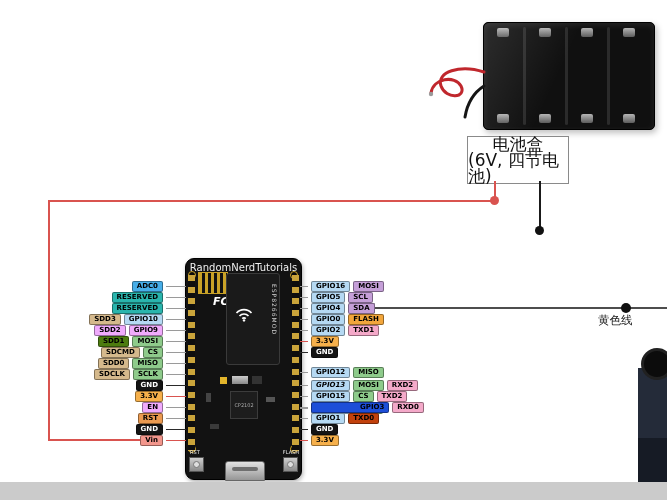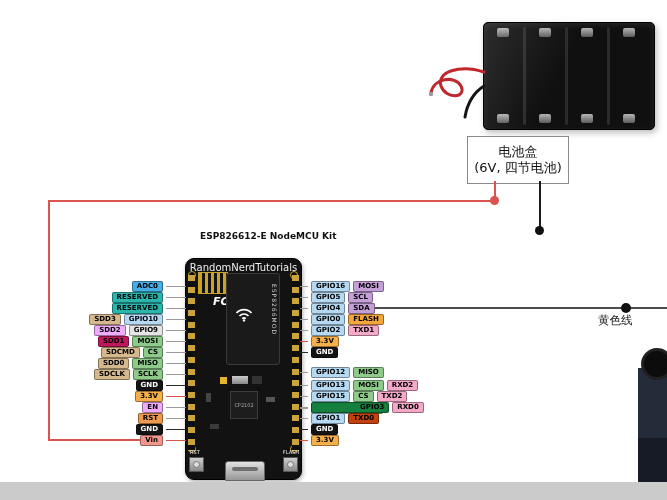--- a/index.html
+++ b/index.html
@@ -19,21 +19,21 @@
   
   .bat-holder{position:absolute;left:483px;top:22px;width:170px;height:106px;background:#101010;
               border:1px solid #000;border-radius:5px;box-shadow:inset 0 2px 6px rgba(255,255,255,.09), 2px 3px 6px rgba(0,0,0,.25);}
   .bat-div{position:absolute;top:4px;bottom:4px;width:3px;background:#2b2b2b;border-radius:2px;}
   .bat-contact{position:absolute;width:12px;height:9px;background:linear-gradient(#b5b5b5,#5c5c5c);border-radius:2px;}
   .bat-gloss{position:absolute;inset:0;background:linear-gradient(115deg,rgba(255,255,255,.12),rgba(255,255,255,0) 45%);border-radius:5px;}
 
   
   .bat-label{position:absolute;left:467px;top:136px;width:100px;height:46px;border:1px solid #8a8a8a;
              background:#fff;display:flex;flex-direction:column;align-items:center;justify-content:center;
-             font-size:13px;color:#111;line-height:16px;}
+             font-size:17px;color:#111;line-height:16px;}
 
   
   .board-title{position:absolute;left:200px;top:231px;font-size:9px;font-weight:bold;color:#111;}
   .board{position:absolute;left:185px;top:258px;width:115px;height:220px;background:#121212;
          border:1px solid #000;border-radius:9px;box-shadow:1px 2px 4px rgba(0,0,0,.3);}
   .brand{position:absolute;top:3px;left:0;width:100%;text-align:center;font-size:10px;color:#f0f0f0;}
   .hole{position:absolute;width:6px;height:6px;border:1.5px solid #c9a227;border-radius:50%;background:#0a0a0a;}
   .pinstrip{position:absolute;top:16px;height:176px;width:7px;
             background:repeating-linear-gradient(to bottom,#caa43a 0 6px,#0e0e0e 6px 11.7px);}
   .antenna{position:absolute;left:12px;top:13px;width:28px;height:20px;border:1px solid #c9a227;
@@ -110,21 +110,20 @@
   <div class="dot black" style="left:535px;top:226px;width:9px;height:9px"></div>
   <div class="wire red" style="left:48px;top:200px;width:448px;height:2px"></div>
   <div class="dot red" style="left:490px;top:196px;width:9px;height:9px"></div>
   <div class="wire red" style="left:48px;top:200px;width:2px;height:241px"></div>
   <div class="wire red" style="left:48px;top:439px;width:95px;height:2px"></div>
   <div class="wire signal" style="left:366px;top:307px;width:301px;height:2px"></div>
   <div class="abs" style="left:366px;top:303px;width:9px;height:10px;background:#b0b0b0"></div>
   <div class="dot black" style="left:621px;top:303px;width:10px;height:10px"></div>
   <div class="yellow-wire-label">黄色线</div>
 
-  <div class="board-title">ESP826612-E NodeMCU Kit</div>
   <div class="board">
     <div class="brand">RandomNerdTutorials</div>
     <div class="hole" style="left:2px;top:12px"></div>
     <div class="hole" style="left:104px;top:12px"></div>
     <div class="hole" style="left:2px;top:186px"></div>
     <div class="hole" style="left:104px;top:186px"></div>
     <div class="pinstrip" style="left:2px"></div>
     <div class="pinstrip" style="right:2px"></div>
     <div class="antenna"></div>
     <div class="fcc">FC</div>
@@ -164,25 +163,25 @@
         <span class="chip reserved" style="background: rgb(42, 181, 173);">RESERVED</span>
         <span class="connector"></span>
       </div>
       <div class="pin-row left line-gray" style="top: 314px; align-items: center;">
         <span class="chip sdio" style="background: rgb(213, 185, 140);">SDD3</span>
         <span class="chip gpio" style="background: rgb(181, 217, 243);">GPIO10</span>
         <span class="connector"></span>
       </div>
       <div class="pin-row left line-gray" style="top: 325px;">
         <span class="chip sdio" style="background: #f0abfc;">SDD2</span>
-        <span class="chip gpio" style="background: #e5e5e5;">GPIO9</span>
+        <span class="chip gpio" style="background: #f0abfc;">GPIO9</span>
         <span class="connector"></span>
       </div>
       <div class="pin-row left line-gray" style="top: 336px;">
-        <span class="chip sdio" style="background: #be185d;">SDD1</span>
+        <span class="chip sdio" style="background: #4d7c0f;">SDD1</span>
         <span class="chip spi" style="background: rgb(142, 203, 139);">MOSI</span>
         <span class="connector"></span>
       </div>
       <div class="pin-row left line-gray" style="top: 347px;">
         <span class="chip sdio" style="background: rgb(213, 185, 140);">SDCMD</span>
         <span class="chip spi" style="background: rgb(142, 203, 139);">CS</span>
         <span class="connector"></span>
       </div>
       <div class="pin-row left line-gray" style="top: 358px;">
         <span class="chip sdio" style="background: rgb(213, 185, 140);">SDD0</span>
@@ -258,33 +257,33 @@
         <span class="chip gpio" style="background: rgb(181, 217, 243);">GPIO14</span>
         <span class="chip spi" style="background: rgb(142, 203, 139);">SCLK</span>
       </div>
       <div class="pin-row right line-gray" style="top: 367px;">
         <span class="connector"></span>
         <span class="chip gpio" style="background: rgb(181, 217, 243);">GPIO12</span>
         <span class="chip spi" style="background: rgb(142, 203, 139);">MISO</span>
       </div>
       <div class="pin-row right line-gray" style="top: 380px;">
         <span class="connector"></span>
-        <span class="chip gpio" style="background: rgb(181, 217, 243);">GPIO13</span>
+        <span class="chip gpio" style="background: rgb(181, 217, 243); font-style: italic;">GPIO13</span>
         <span class="chip spi" style="background: rgb(142, 203, 139);">MOSI</span>
         <span class="chip uart" style="background: rgb(244, 169, 201);">RXD2</span>
       </div>
       <div class="pin-row right line-gray" style="top: 391px;">
         <span class="connector"></span>
         <span class="chip gpio" style="background: rgb(181, 217, 243);">GPIO15</span>
         <span class="chip spi" style="background: rgb(142, 203, 139);">CS</span>
         <span class="chip uart" style="background: rgb(244, 169, 201);">TXD2</span>
       </div>
       <div class="pin-row right line-gray" style="top: 402px;">
         <span class="connector"></span>
-        <span class="chip gpio" style="background: #15803d; padding-left: 48px;">GPIO3</span>
+        <span class="chip gpio" style="background: #1d4ed8; padding-left: 48px;">GPIO3</span>
         <span class="chip uart" style="background: rgb(244, 169, 201);">RXD0</span>
       </div>
       <div class="pin-row right line-gray" style="top: 413px;">
         <span class="connector"></span>
         <span class="chip gpio" style="background: rgb(181, 217, 243);">GPIO1</span>
         <span class="chip uart" style="background: #c2410c;">TXD0</span>
       </div>
       <div class="pin-row right line-black" style="top: 424px;">
         <span class="connector"></span>
         <span class="chip gnd" style="background: rgb(20, 20, 20);">GND</span>

